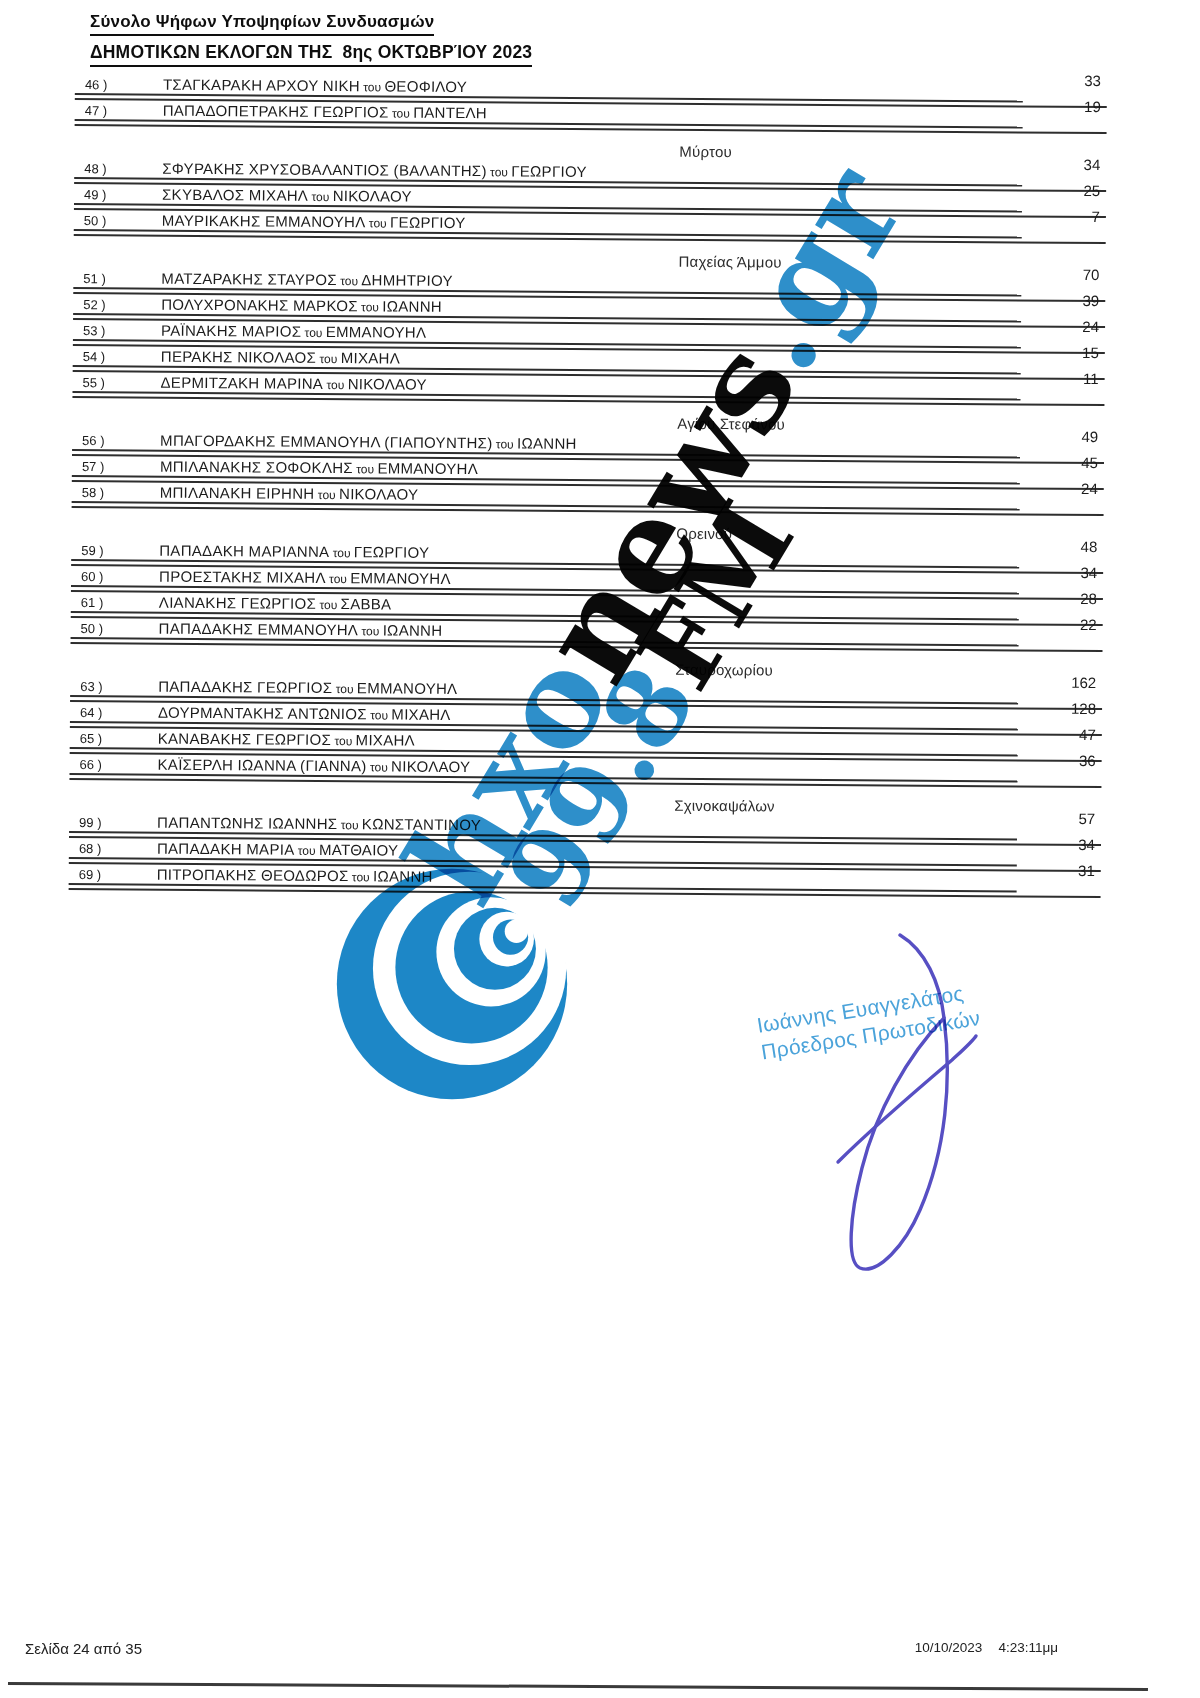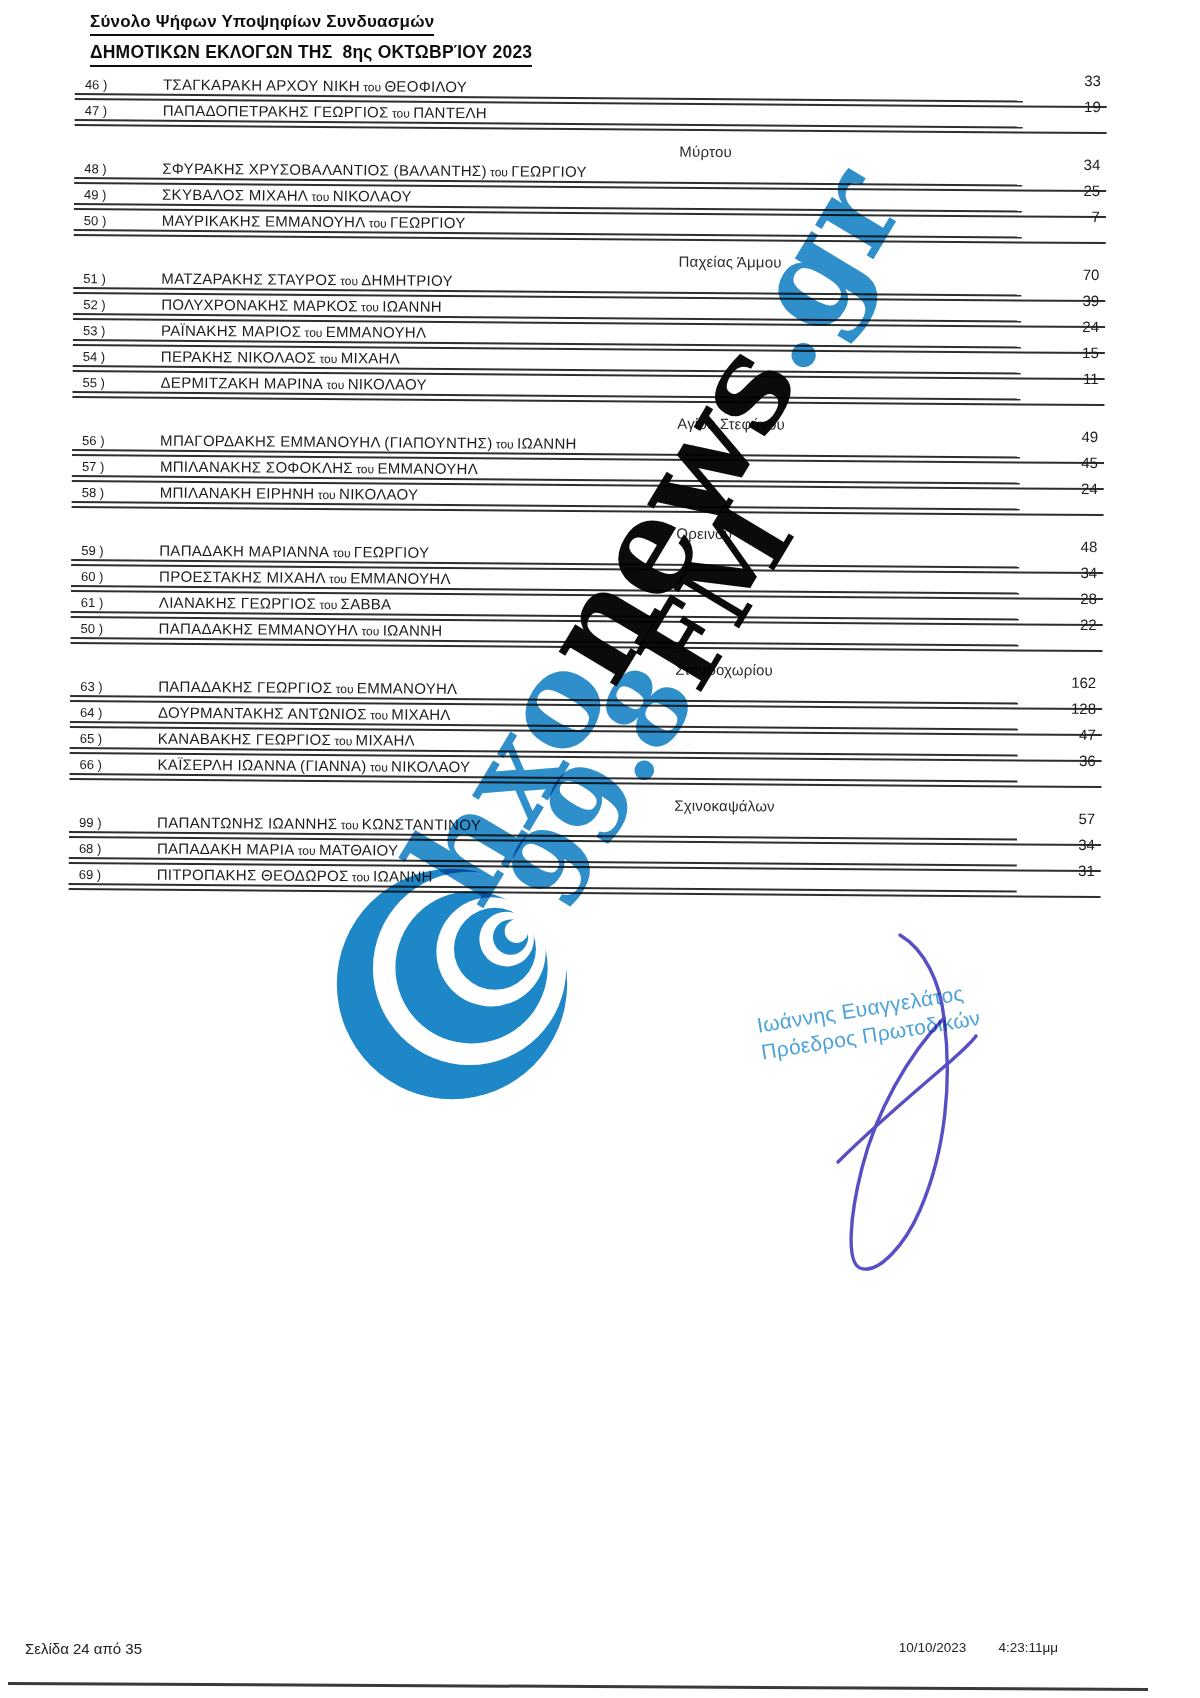--- a/index.html
+++ b/index.html
@@ -40,21 +40,21 @@
   .wm-black{color:#0b0b0b;}
   
   .stamp{position:absolute;left:755px;top:1012px;width:230px;z-index:4;
     transform:rotate(-9deg);transform-origin:0 0;color:#4ba3da;font-size:21px;
     line-height:27px;letter-spacing:.3px;mix-blend-mode:multiply;}
   .sig{position:absolute;left:0;top:0;width:1200px;height:1698px;z-index:5;
     mix-blend-mode:multiply;pointer-events:none;}
   
   .footer-left{position:absolute;left:25px;top:1640px;font-size:15px;color:#222;z-index:1;}
   .footer-right{position:absolute;right:142px;top:1640px;font-size:13.5px;color:#222;z-index:1;
-    display:flex;gap:32px;}
+    display:flex;gap:16px;}
   .bottom-rule{position:absolute;left:8px;right:52px;top:1682px;height:3px;
     background:#3a3a3a;transform:rotate(.3deg);transform-origin:0 0;z-index:1;}
 </style>
 </head>
 <body>
 
 <div class="sheet">
 
   <div class="titles">
     <div><span class="title-line">Σύνολο Ψήφων Υποψηφίων Συνδυασμών</span></div>

